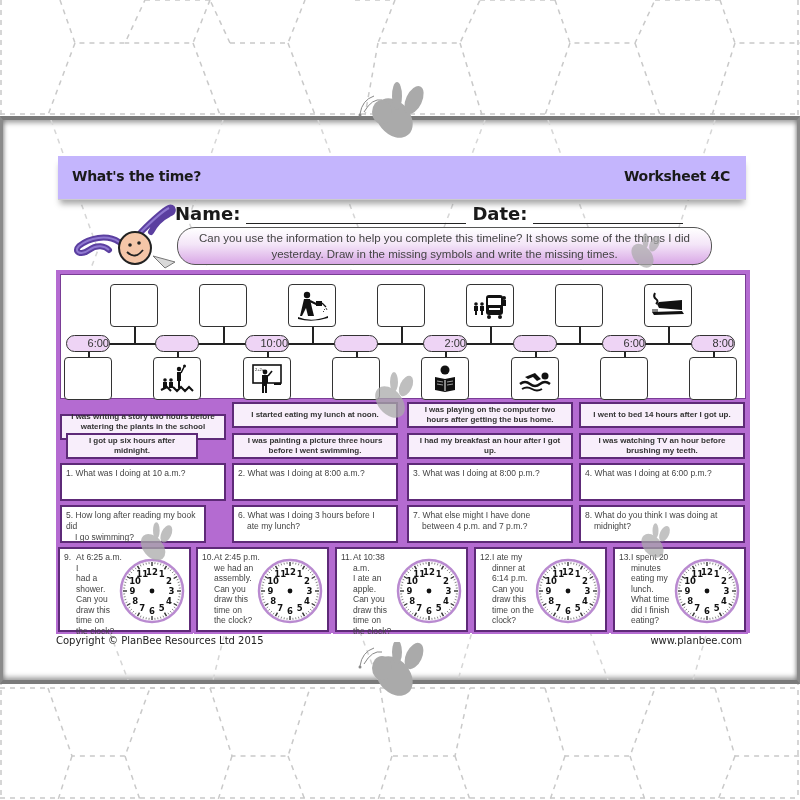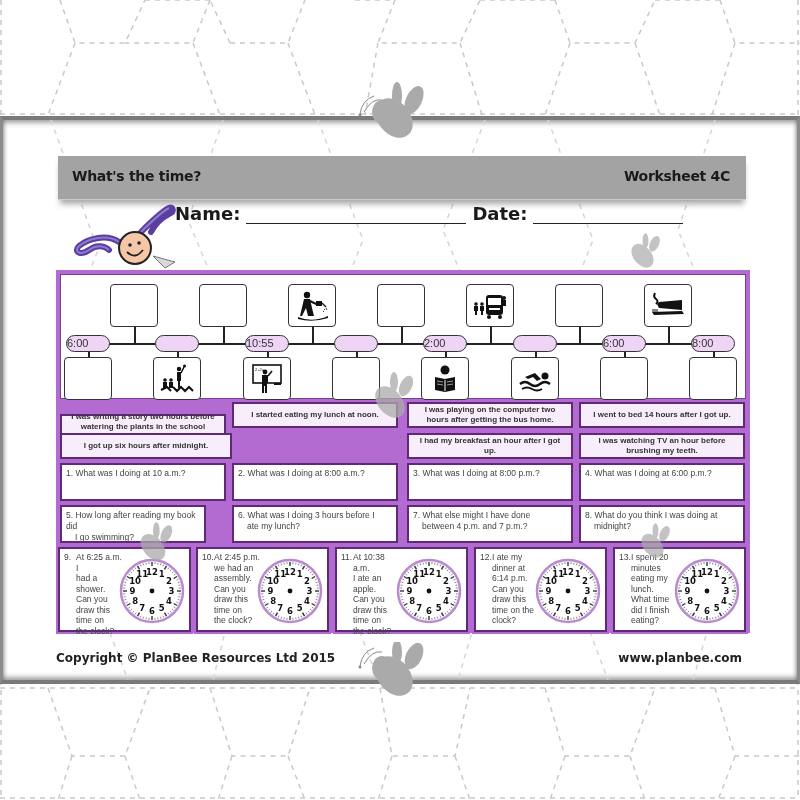--- a/index.html
+++ b/index.html
@@ -13,21 +13,21 @@
     background: #ffffff;
     border-top: 4px solid #7a7a7a; border-bottom: 4px solid #7a7a7a;
     border-left: 3px solid #8a8a8a; border-right: 3px solid #8a8a8a;
     box-shadow: inset 0 3px 5px rgba(0,0,0,0.35), inset 0 -3px 5px rgba(0,0,0,0.35);
     z-index: 1;
   }
   .sheet-pattern { position: absolute; left: 0; top: 0; width: 794px; height: 560px; z-index: 0; }
 
   .header-card {
     position: absolute; left: 55px; top: 36px; width: 688px; height: 44px;
-    background: #a3a3a3;
+    background: #c4b5fd;
     border-bottom: 1px solid #ccc;
     box-shadow: 0 6px 6px -2px rgba(0,0,0,0.35);
     z-index: 2;
   }
   .ws-title, .ws-number {
     position: absolute; top: 12px; font-family: "DejaVu Sans", sans-serif; font-weight: bold;
     font-size: 14px; color: #1a1a1a; letter-spacing: -0.3px;
   }
   .ws-title { left: 14px; }
   .ws-number { right: 16px; }
@@ -54,21 +54,21 @@
     background: #fff; border: 1px solid #7a3d96;
   }
   .tl-line { position: absolute; left: 40px; top: 68px; width: 630px; height: 1.5px; background: #222; }
   .tl-box {
     position: absolute; width: 48px; height: 43px; border: 1.5px solid #333; border-radius: 4px; background: #fff;
     display: flex; align-items: center; justify-content: center;
   }
   .tl-stem { position: absolute; width: 1.5px; background: #222; }
   .tl-pill {
     position: absolute; width: 44px; height: 17px; border: 1.5px solid #333; border-radius: 9px;
-    background: #eed4f5; font-size: 11px; color: #333; text-align: left; line-height: 14px;
+    background: #eed4f5; font-size: 11px; color: #333; text-align: right; line-height: 14px;
   }
   .tl-box svg { width: 36px; height: 32px; }
 
   .clue {
     position: absolute; height: 26px; background: #f8eefb; border: 2px solid #5e2a78;
     font-size: 8px; font-weight: bold; color: #333; text-align: center;
     display: flex; align-items: center; justify-content: center; line-height: 10px; padding: 0 4px;
   }
   .question {
     position: absolute; height: 38px; background: #fff; border: 2px solid #5e2a78;
@@ -80,22 +80,22 @@
   .clock-card {
     position: absolute; top: 0; width: 133px; height: 85px; background: #fff;
     border: 2px solid #5e2a78; box-shadow: 0 0 0 2px #b46bd1;
   }
   .clock-text { position: absolute; left: 4px; top: 3px; width: 62px; font-size: 8.5px; color: #444; line-height: 10.5px; }
   .clock-text .num { position: absolute; left: 0; top: 0; }
   .clock-text .body { display: block; padding-left: 12px; }
   .clock-face { position: absolute; right: 4px; top: 9px; width: 66px; height: 66px; }
 
   .footer-left, .footer-right {
-    position: absolute; top: 515px; font-family: "DejaVu Sans", sans-serif; font-weight: bold;
-    font-size: 12px; color: #222; z-index: 2; margin-top: 16px;
+    position: absolute; top: 515px; font-family: "DejaVu Sans", sans-serif; font-weight: normal;
+    font-size: 10px; color: #222; z-index: 2;
   }
   .footer-left { left: 53px; }
   .footer-right { right: 55px; }
 
   .bee { position: absolute; z-index: 4; }
 </style>
 </head>
 <body>
 
 <svg class="bg-pattern" viewBox="0 0 800 800">
@@ -172,20 +172,23 @@
     <path d="M84,52 L106,58 L96,64 Z" fill="#d9d9d9" stroke="#777" stroke-width="1"></path>
   </svg>
 
   <div class="name-row">
     <span>Name:</span>
     <span class="line" style="width:220px"></span>
     <span>Date:</span>
     <span class="line" style="width:150px"></span>
   </div>
 
+  <div class="bubble">
+    <span>Can you use the information to help you complete this timeline? It shows some of the things I did yesterday. Draw in the missing symbols and write the missing times.</span>
+  </div>
 
   <div class="panel">
     <div class="timeline">
       <div class="tl-line"></div>
 
       <div class="tl-box" style="left:49px;top:9px"></div>
       <div class="tl-stem" style="left:73px;top:52px;height:17px"></div>
 
       <div class="tl-box" style="left:138px;top:9px"></div>
       <div class="tl-stem" style="left:162px;top:52px;height:17px"></div>
@@ -231,21 +234,21 @@
           <path d="M5,3 Q3,7 6,9 Q9,11 6,14" stroke="#111" stroke-width="2" fill="none"></path>
           <path d="M7,14 L9,12 L32,10 L32,20 L9,18 Z" fill="#111"></path>
           <path d="M2,22 L32,21 L34,24 L4,25 Z" fill="#111"></path>
           <path d="M3,22 L3,19 M5,22 L5,19 M7,22 L7,19" stroke="#111" stroke-width="1"></path>
         </svg>
       </div>
       <div class="tl-stem" style="left:607px;top:52px;height:17px"></div>
 
       <div class="tl-pill" style="left:5px;top:60px">6:00</div>
       <div class="tl-pill" style="left:94px;top:60px"></div>
-      <div class="tl-pill" style="left:184px;top:60px">10:55</div>
+      <div class="tl-pill" style="left:184px;top:60px">10:00</div>
       <div class="tl-pill" style="left:273px;top:60px"></div>
       <div class="tl-pill" style="left:362px;top:60px">2:00</div>
       <div class="tl-pill" style="left:452px;top:60px"></div>
       <div class="tl-pill" style="left:541px;top:60px">6:00</div>
       <div class="tl-pill" style="left:630px;top:60px">8:00</div>
 
       <div class="tl-stem" style="left:27px;top:77px;height:6px"></div>
       <div class="tl-box" style="left:3px;top:82px"></div>
 
       <div class="tl-stem" style="left:116px;top:77px;height:6px"></div>
@@ -302,21 +305,22 @@
       <div class="tl-box" style="left:539px;top:82px"></div>
 
       <div class="tl-stem" style="left:652px;top:77px;height:6px"></div>
       <div class="tl-box" style="left:628px;top:82px"></div>
     </div>
 
     <div class="clue" style="left:4px;top:144px;width:166px">I was writing a story two hours before watering the plants in the school garden.</div>
     <div class="clue" style="left:176px;top:132px;width:166px">I started eating my lunch at noon.</div>
     <div class="clue" style="left:351px;top:132px;width:166px">I was playing on the computer two hours after getting the bus home.</div>
     <div class="clue" style="left:523px;top:132px;width:166px">I went to bed 14 hours after I got up.</div>
-    <div class="clue" style="left:4px;top:163px;width:172px">I got up six hours after midnight.</div>
+    <div class="clue" style="left:10px;top:163px;width:132px">I got up six hours after midnight.</div>
+    <div class="clue" style="left:176px;top:163px;width:166px">I was painting a picture three hours before I went swimming.</div>
     <div class="clue" style="left:523px;top:163px;width:166px">I was watching TV an hour before brushing my teeth.</div>
     <div class="clue" style="left:351px;top:163px;width:166px">I had my breakfast an hour after I got up.</div>
 
     <div class="question" style="left:4px;top:193px;width:166px">
       <span>1.</span>
       <span>What was I doing at 10 a.m.?</span>
     </div>
     <div class="question" style="left:176px;top:193px;width:166px">
       <span>2.</span>
       <span>What was I doing at 8:00 a.m.?</span>

